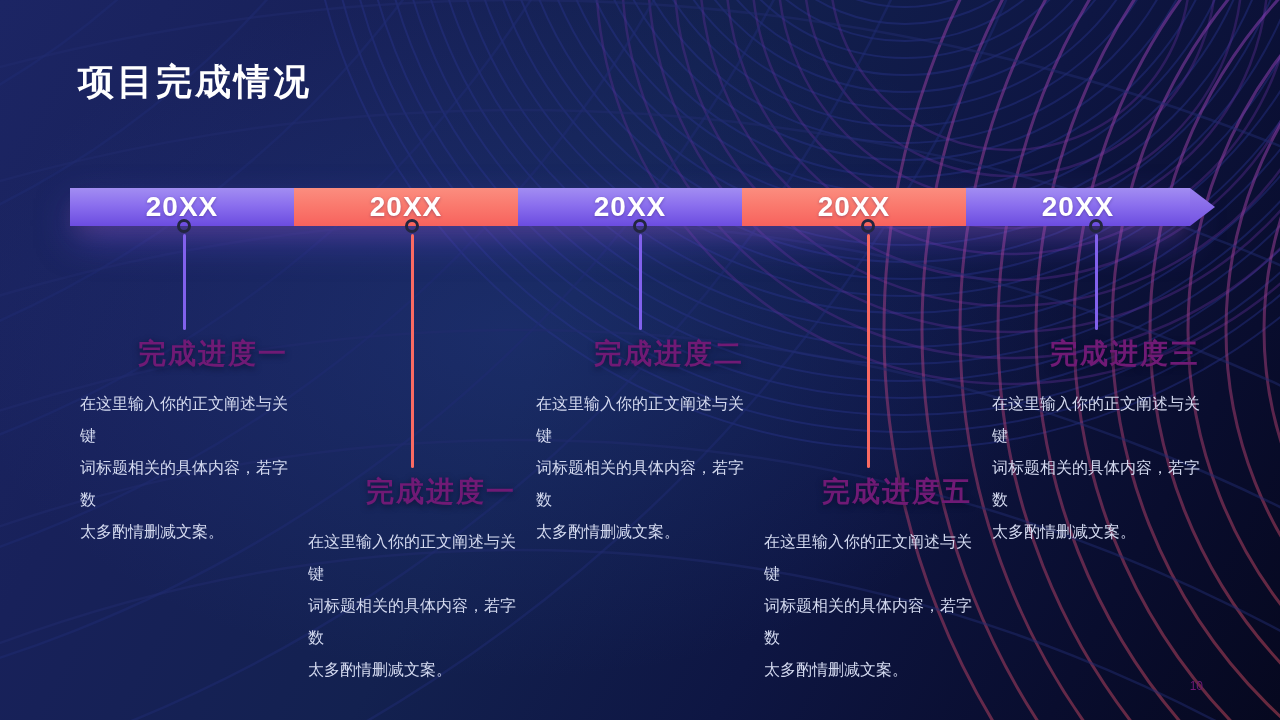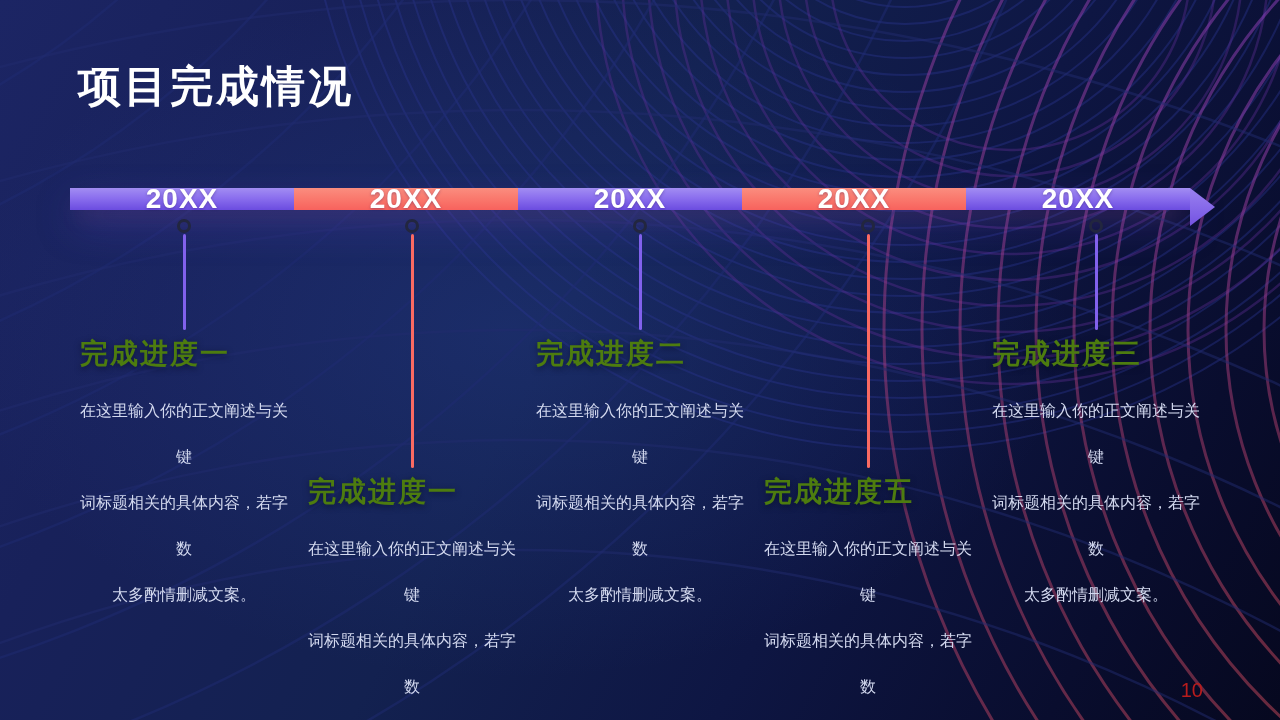--- a/index.html
+++ b/index.html
@@ -8,26 +8,26 @@
     font-family:"Liberation Sans","DejaVu Sans",sans-serif;
     background:
       radial-gradient(ellipse 900px 560px at 40% 46%, rgba(45,75,165,.28), rgba(0,0,0,0) 62%),
       linear-gradient(118deg,#1c2564 0%,#18215a 20%,#132150 44%,#0e1643 66%,#090d2e 86%,#06081f 100%);
   }
   #bg-svg{position:absolute;inset:0;z-index:0;}
   .slide{position:absolute;inset:0;z-index:1;}
 
   .page-title{
     position:absolute;left:78px;top:58px;margin:0;
-    font-size:43px;font-weight:800;color:#ffffff;letter-spacing:3px;
+    font-size:36px;font-weight:800;color:#ffffff;letter-spacing:3px;
   }
 
   
   .bar{
-    position:absolute;left:70px;top:188px;width:1120px;height:22px;
+    position:absolute;left:70px;top:188px;width:1120px;height:38px;
     display:flex;z-index:2;border-radius:2px 0 0 2px;
     box-shadow:0 16px 38px -6px rgba(106,82,230,.55), 0 10px 22px -6px rgba(250,106,98,.18);
   }
   .seg{flex:1 1 0;display:flex;align-items:center;justify-content:center;}
   .seg.purple{background:linear-gradient(180deg,#a28df2 0%,#8b6fee 45%,#6b4ce0 100%);}
   .seg.red{background:linear-gradient(180deg,#fb8d7f 0%,#fa7a6e 45%,#f7625d 100%);}
   .seg-label{
     color:#ffffff;font-size:28px;font-weight:700;letter-spacing:1px;
     text-shadow:0 1px 3px rgba(40,20,90,.35);
   }
@@ -47,31 +47,31 @@
   }
   .row-top .dot{top:-117px;}
   .row-bottom .dot{top:-255px;}
   .stem{position:absolute;left:102.5px;width:3px;border-radius:2px;z-index:4;}
   .row-top .stem{top:-102px;height:96px;}
   .row-bottom .stem{top:-240px;height:234px;}
   .milestone.purple .stem{background:#8161ec;}
   .milestone.red .stem{background:#fa6a62;}
 
   .ms-title{
-    margin:0;text-align:left;color:#4d7c0f;
+    margin:0;text-align:right;color:#701a75;
     font-size:28px;font-weight:800;letter-spacing:2px;line-height:1.25;
     text-shadow:0 2px 6px rgba(5,8,30,.6);
   }
   .ms-body{
-    margin:17px 0 0 0;color:#d3d9ef;font-size:16px;line-height:46px;
-    white-space:pre-line;text-align:center;
+    margin:17px 0 0 0;color:#d3d9ef;font-size:16px;line-height:32px;
+    white-space:pre-line;text-align:left;
   }
 
   .page-number{
-    position:absolute;right:77px;top:679px;color:#b91c1c;font-size:20px;z-index:3;
+    position:absolute;right:77px;top:679px;color:#701a75;font-size:12px;z-index:3;
   }
 </style>
 </head>
 <body>
 
 <svg id="bg-svg" width="1280" height="720" viewBox="0 0 1280 720">
   <defs>
     <linearGradient id="gradPR" x1="0" y1="0" x2="0.3" y2="1">
       <stop offset="0" stop-color="#7a3fd9"></stop>
       <stop offset="0.55" stop-color="#a03a6a"></stop>

